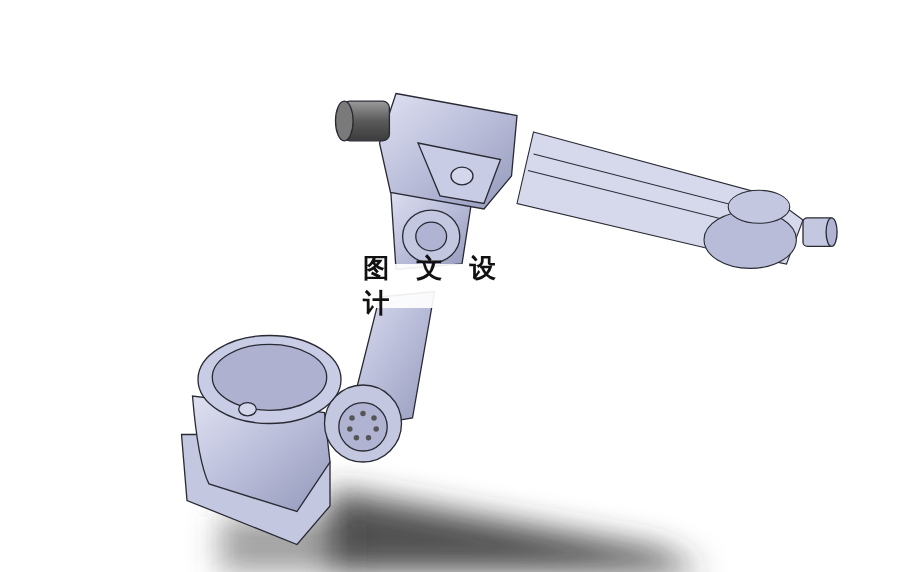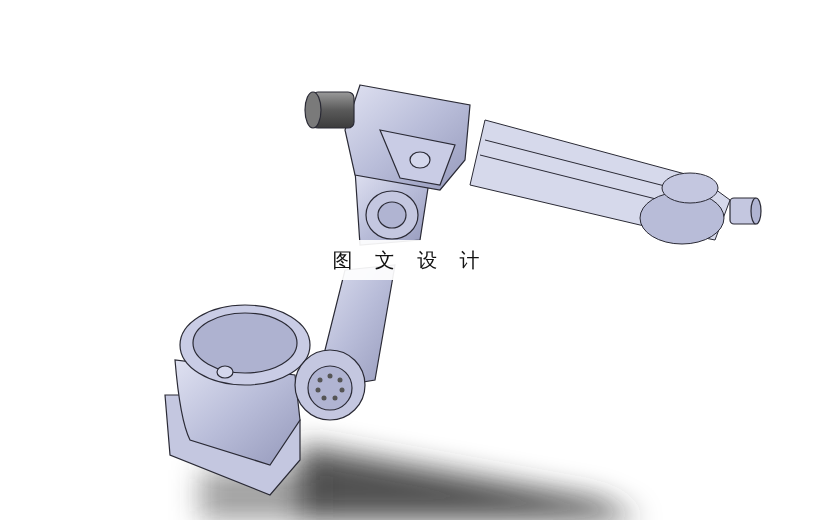--- a/index.html
+++ b/index.html
@@ -1,19 +1,19 @@
 <!DOCTYPE html>
 <html><head>
 <meta charset="utf-8">
 <style>
   html,body{margin:0;padding:0;background:#ffffff;}
   #stage{position:relative;width:820px;height:520px;overflow:hidden;background:#ffffff;font-family:"DejaVu Serif","Liberation Serif",serif;}
   svg{position:absolute;left:0;top:0;}
   #watermark{position:absolute;left:330px;top:240px;width:160px;height:40px;background:rgba(255,255,255,0.92);display:flex;align-items:center;justify-content:center;}
-  #watermark span{font-size:20px;color:#111111;letter-spacing:8px;font-family:"DejaVu Serif","Liberation Serif",serif;}
+  #watermark span{font-size:24px;color:#111111;letter-spacing:8px;font-family:"DejaVu Serif","Liberation Serif",serif;font-weight:bold;}
 </style>
 </head>
 <body>
 
 <div id="stage">
   <svg width="820" height="520" viewBox="0 0 820 520">
     <defs>
       <filter id="blur" x="-20%" y="-50%" width="140%" height="200%">
           <feGaussianBlur stdDeviation="14"></feGaussianBlur>
         </filter>

